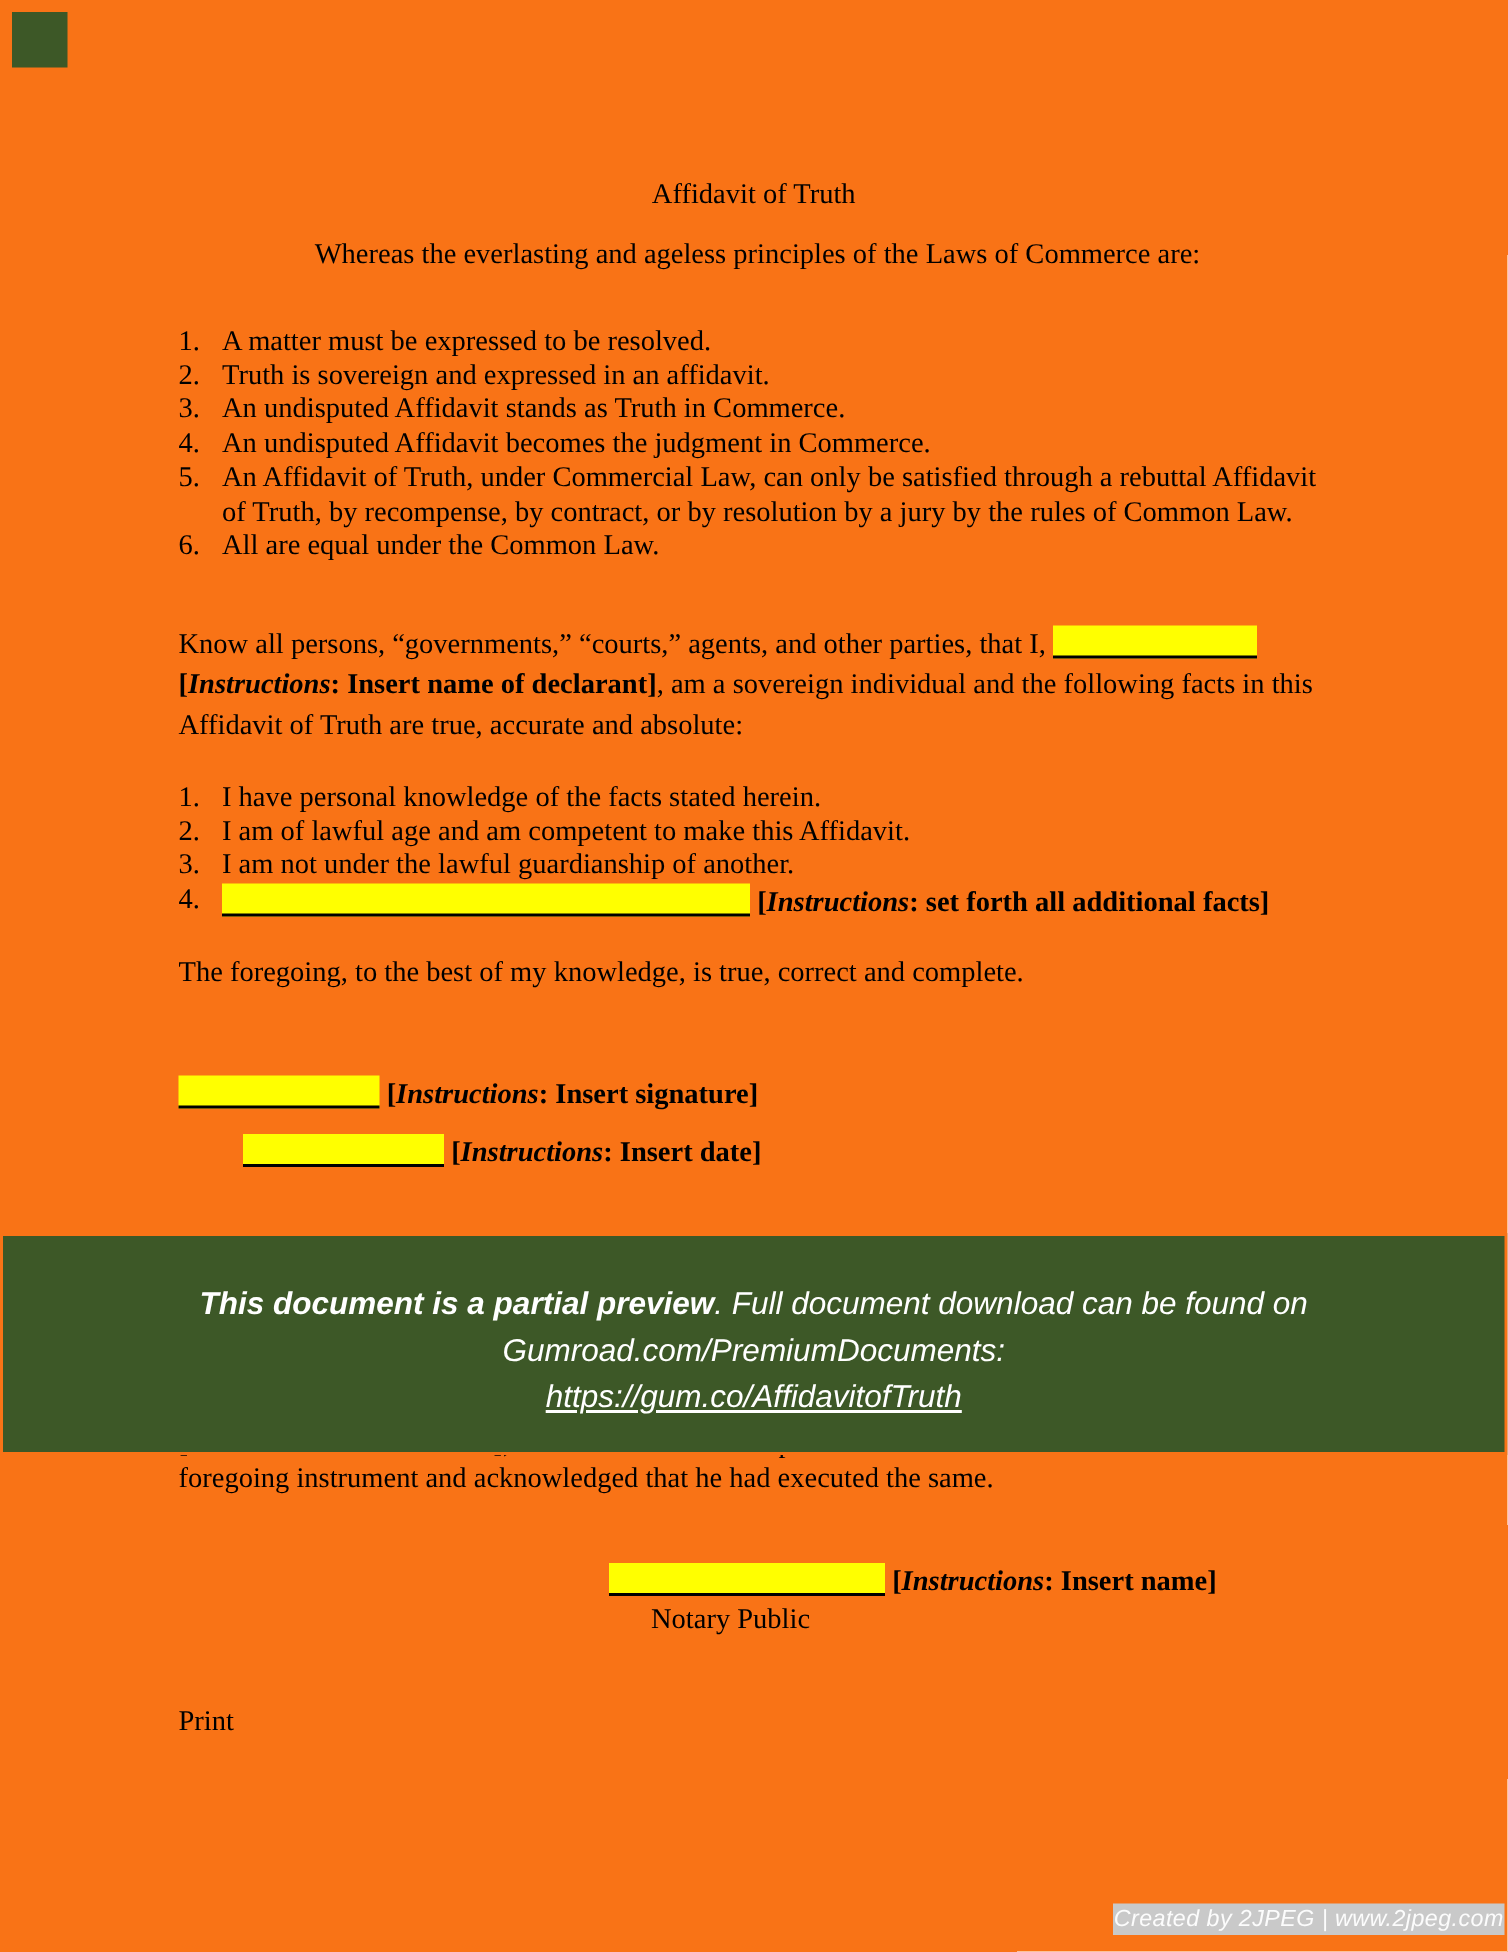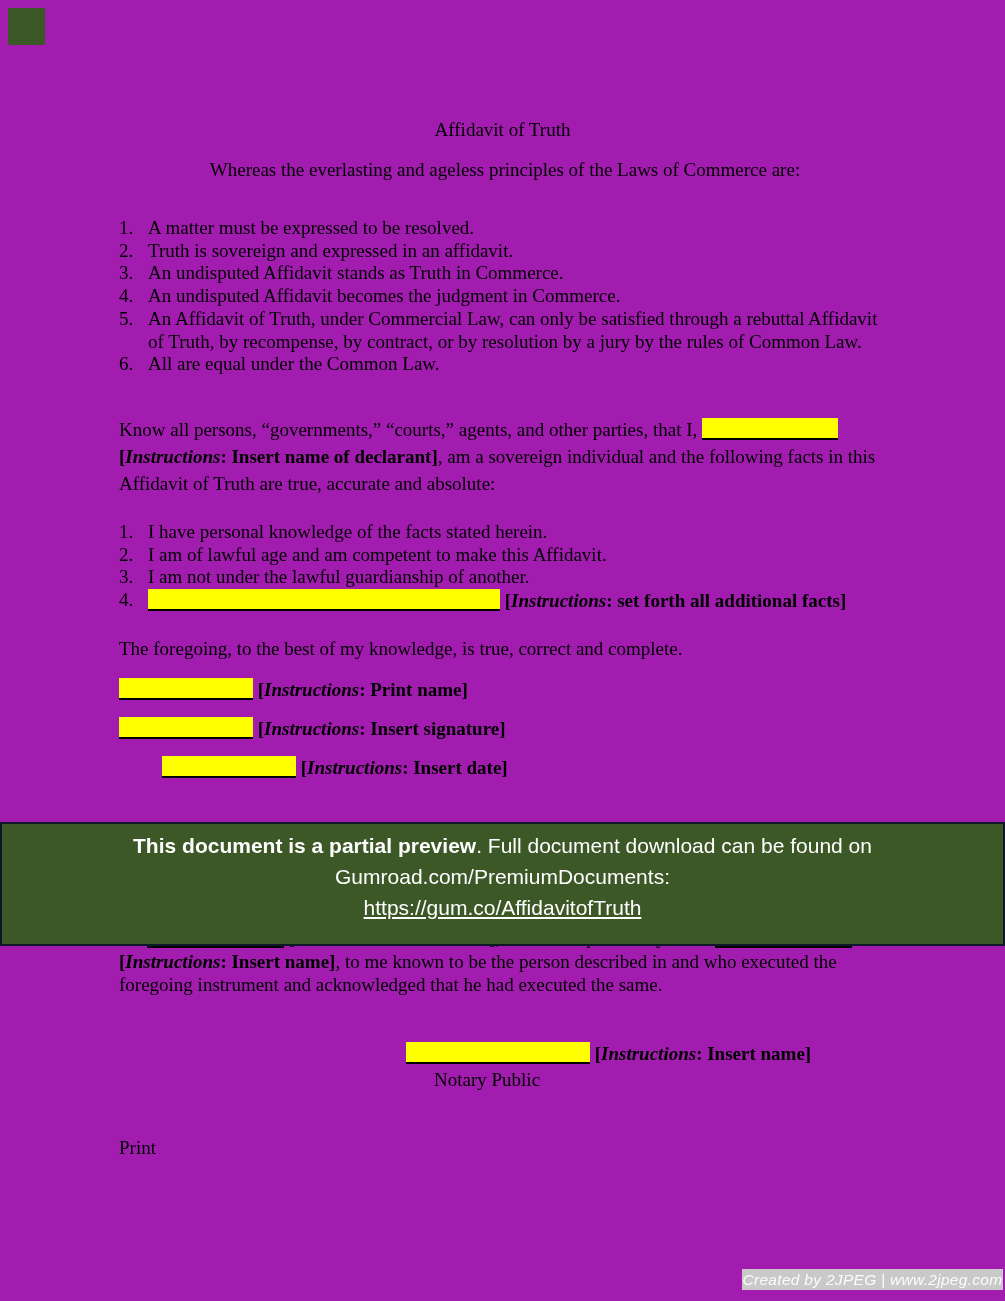--- a/index.html
+++ b/index.html
@@ -1,20 +1,20 @@
 <!DOCTYPE html>
 <html><head>
 <meta charset="utf-8">
 <style>
   html, body { margin: 0; padding: 0; background: #ffffff; }
   .page {
     position: relative;
     width: 1005px;
     height: 1301px;
-    background: #a21caf;
+    background: #f97316;
     overflow: hidden;
     font-family: "Liberation Serif", serif;
     font-size: 19px;
     color: #000000;
   }
   .abs { position: absolute; }
   .title {
     left: 0; top: 119px; width: 1005px;
     text-align: center;
   }
@@ -43,28 +43,29 @@
   .instr { font-weight: bold; font-style: normal; }
   .instr i { font-style: italic; }
   .sigline { left: 119px; line-height: 23px; }
   .pos-sig1 { top: 678px; }
   .pos-sig2 { top: 717px; }
   .pos-sig3 { top: 756px; padding-left: 43px; }
   .banner {
     left: 0; top: 822px;
     width: 1001px; height: 114px;
     background: #3d5827;
-    border: 2px solid #0f172a;
+    border: 2px solid #f97316;
     color: #ffffff;
     font-family: "Liberation Sans", sans-serif;
     font-size: 21px;
     line-height: 31px;
     text-align: center;
-    padding-top: 6px;
+    padding-top: 30px;
     z-index: 5;
+    font-style: italic;
   }
   .banner a { color: #ffffff; text-decoration: underline; cursor: pointer; }
   .notar-sign { left: 406px; top: 1042px; line-height: 24px; }
   .notary-public { left: 434px; top: 1069px; }
   .seal { left: 119px; top: 1137px; }
   .corner-square {
     left: 8px; top: 8px; width: 37px; height: 37px;
     background: #3d5827;
   }
   .watermark {
@@ -107,22 +108,20 @@
   <div class="abs list pos-list2">
     <div class="lrow"><span class="num">1.</span><span>I have personal knowledge of the facts stated herein.</span></div>
     <div class="lrow"><span class="num">2.</span><span>I am of lawful age and am competent to make this Affidavit.</span></div>
     <div class="lrow"><span class="num">3.</span><span>I am not under the lawful guardianship of another.</span></div>
     <div class="lrow"><span class="num">4.</span><span class="blank w352"></span>
       <b class="instr"><span>[</span><i>Instructions</i><span>: set forth all additional facts]</span></b></div>
   </div>
 
   <div class="abs para pos-foregoing">The foregoing, to the best of my knowledge, is true, correct and complete.</div>
 
-  <div class="abs sigline pos-sig1"><span class="blank w134"></span>
-    <b class="instr"><span>[</span><i>Instructions</i><span>: Print name]</span></b></div>
 
   <div class="abs sigline pos-sig2"><span class="blank w134"></span>
     <b class="instr"><span>[</span><i>Instructions</i><span>: Insert signature]</span></b></div>
 
   <div class="abs sigline pos-sig3"><span class="blank w134"></span>
     <b class="instr"><span>[</span><i>Instructions</i><span>: Insert date]</span></b></div>
 
   <div class="abs para pos-notar"><span>On</span>
     <span class="blank w137"></span>
     <b class="instr"><span>[</span><i>Instructions</i><span>: Insert date]</span></b><span>, before me personally came</span>

